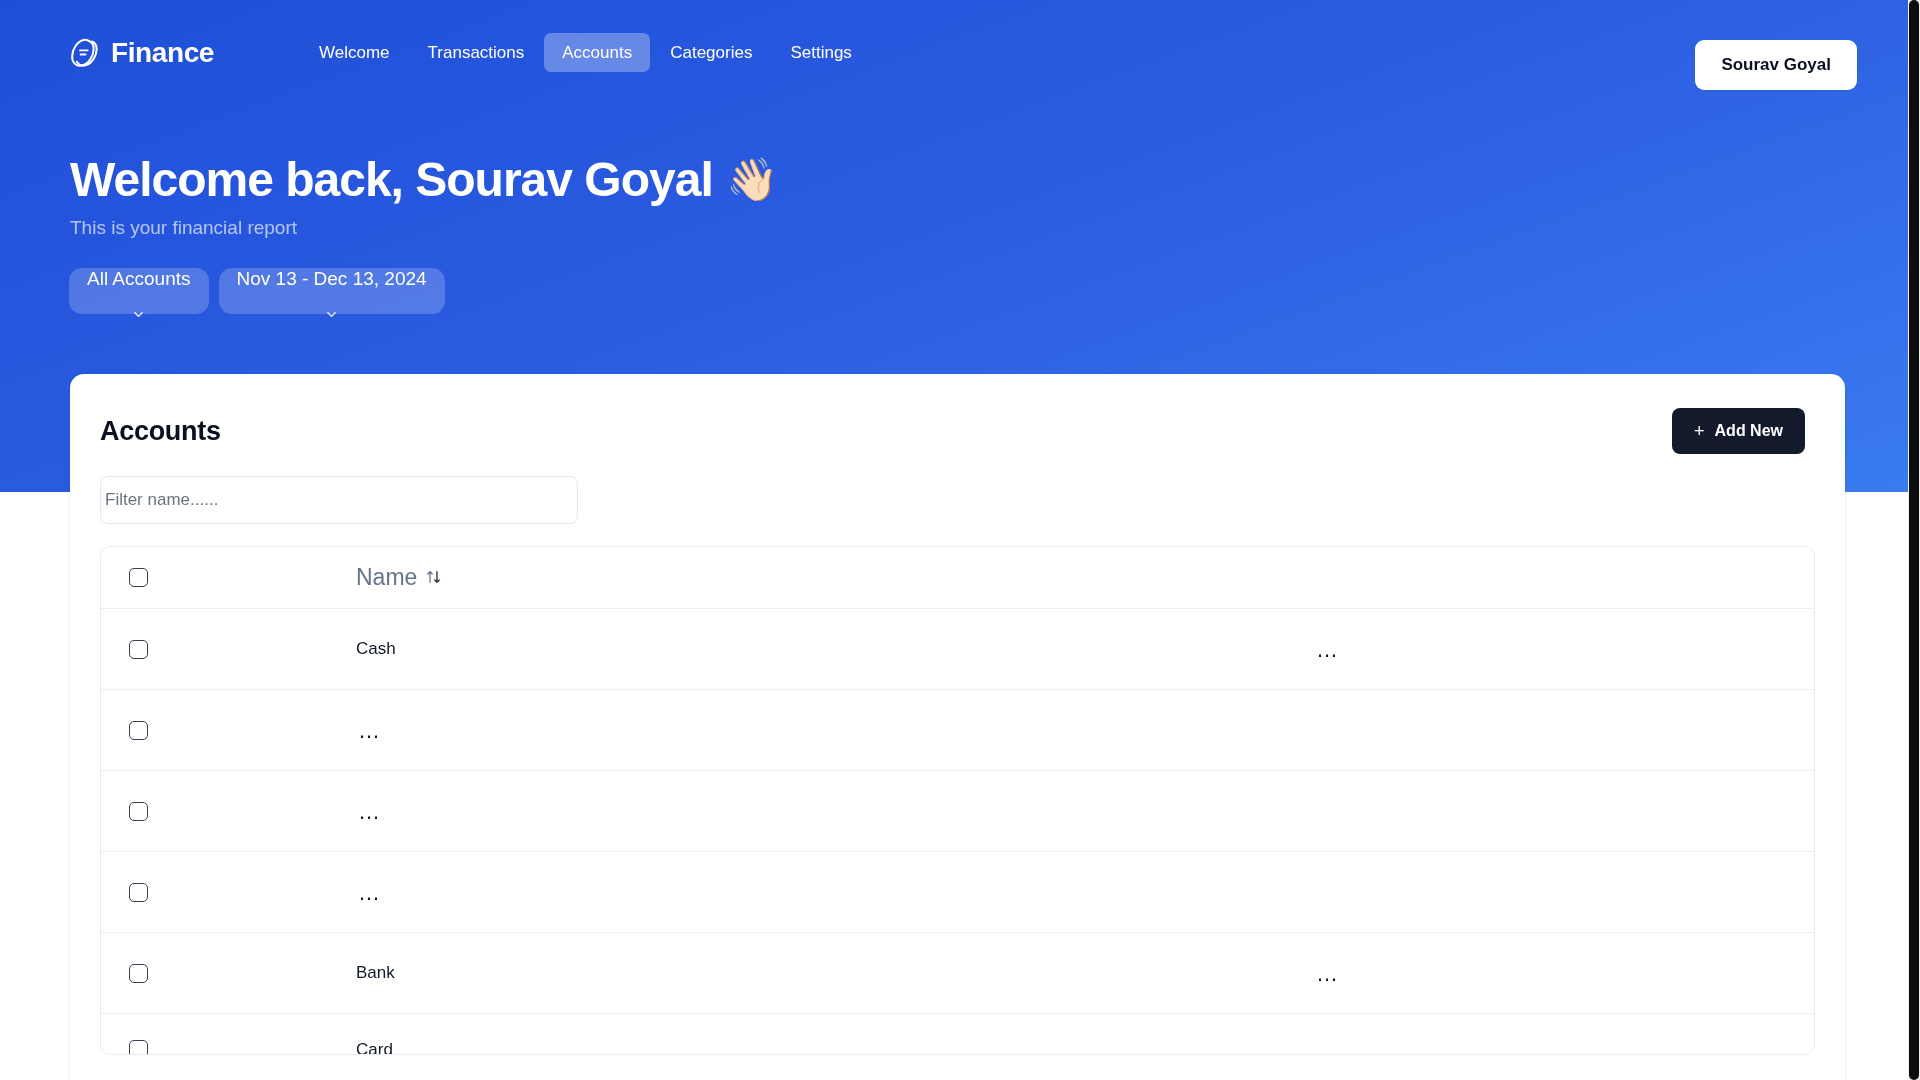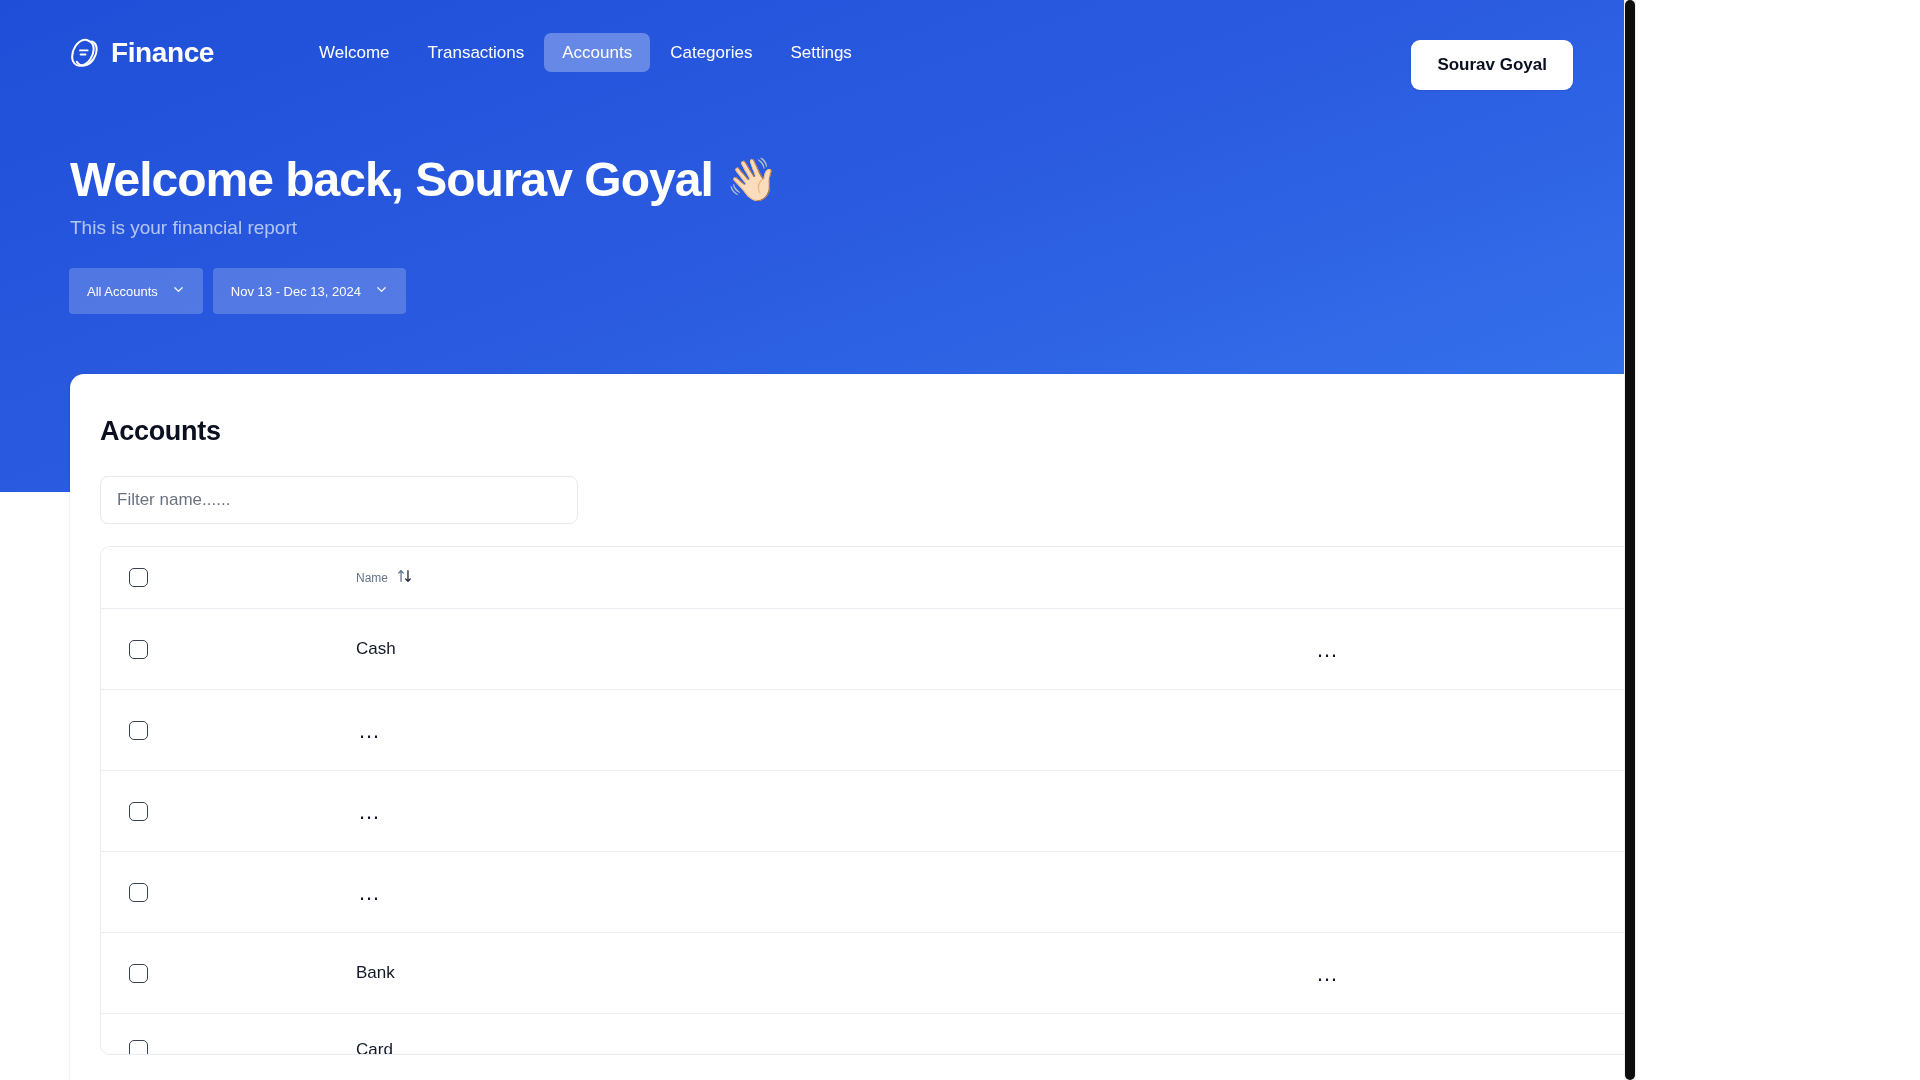--- a/index.html
+++ b/index.html
@@ -3,21 +3,21 @@
 <meta charset="utf-8">
 <style>
   * { margin:0; padding:0; box-sizing:border-box; }
   html, body {
     width:1920px; height:1080px;
     background:#ffffff;
     font-family:"Liberation Sans", sans-serif;
     overflow:hidden;
   }
 
-  #page { position:relative; width:1636px; height:1080px; overflow:hidden; }
+  #page { position:relative; width:1920px; height:1080px; overflow:hidden; }
 
   
   .hero {
     position:absolute; top:0; left:0;
     width:1908px; height:492px;
     background:linear-gradient(160deg,#1f4fd8 0%,#2a5be0 45%,#3a7bf0 100%);
   }
 
   
   .page-scrollbar {
@@ -82,24 +82,25 @@
   }
 
   
   .filters {
     position:absolute; left:69px; top:268px;
     display:flex; gap:10px;
   }
   .filter-chip {
     display:flex; align-items:center; gap:14px;
     background:rgba(255,255,255,0.20);
-    color:#ffffff; font-size:13px;
+    color:#ffffff; font-size:19px;
     padding:0 18px; height:46px;
-    border-radius:4px; cursor:pointer;
+    border-radius:13px; cursor:pointer;
     white-space:nowrap;
+    flex-direction:column;
   }
   .chev { width:13px; height:13px; flex:none; opacity:0.95; }
 
   
   .card {
     position:absolute; left:70px; top:374px;
     width:1775px; min-height:720px;
     background:#ffffff;
     border-radius:14px;
     box-shadow:0 1px 3px rgba(16,24,40,0.10), 0 1px 2px rgba(16,24,40,0.06);
@@ -120,21 +121,21 @@
     border-radius:8px; cursor:pointer; border:none;
     white-space:nowrap;
   }
   .plus { font-size:18px; font-weight:normal; line-height:1; }
 
   .card-body { padding:22px 30px 0 30px; }
 
   .filter-input {
     width:478px; height:48px;
     border:1px solid #e6e8ee; border-radius:8px;
-    padding:0 16px; font-size:17px; color:#111827;
+    padding:0 4px; font-size:17px; color:#111827;
     font-family:"Liberation Sans", sans-serif;
     background:#ffffff; outline:none;
   }
   .filter-input::placeholder { color:#6b7280; }
 
   
   .table {
     margin-top:22px;
     border:1px solid #e9ebf0; border-radius:10px;
     overflow:hidden;
@@ -149,21 +150,21 @@
   .thead { height:62px; }
   .cb-cell { width:255px; padding-left:28px; flex:none; }
   .checkbox {
     width:19px; height:19px;
     border:1px solid #374151; border-radius:5px;
     background:#ffffff; display:block; cursor:pointer;
   }
   .name-cell { flex:1 1 auto; }
   .th-name {
     display:inline-flex; align-items:center; gap:9px;
-    color:#64748b; font-size:12px; cursor:pointer;
+    color:#64748b; font-size:23px; cursor:pointer;
   }
   .sort-icon { width:15px; height:16px; flex:none; }
   .cell-text { color:#111827; font-size:17px; }
   .act-cell { width:500px; flex:none; }
   .dots {
     color:#0f172a; font-size:22px; line-height:0.5;
     letter-spacing:1px; cursor:pointer; display:inline-block;
     padding:6px 2px;
   }
   .trow.partial { height:40px; overflow:hidden; align-items:flex-start; padding-top:26px; }

